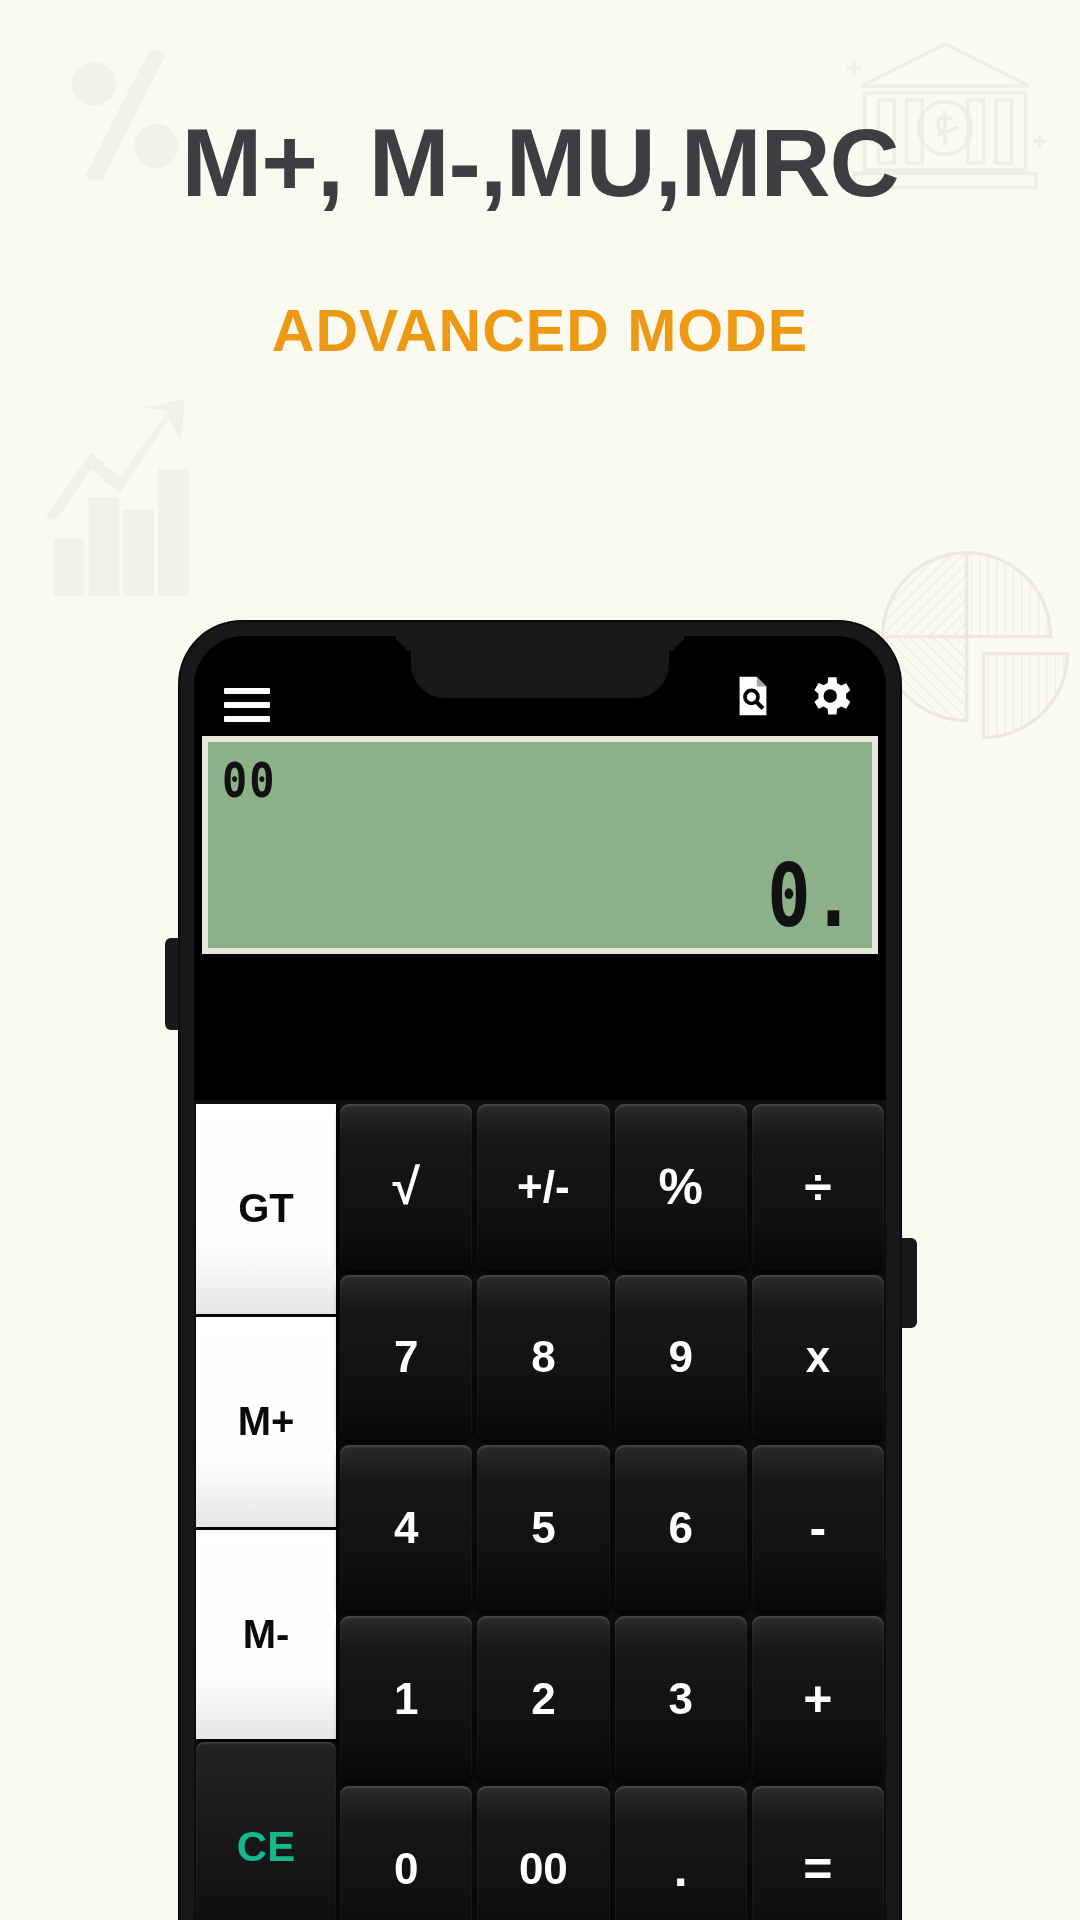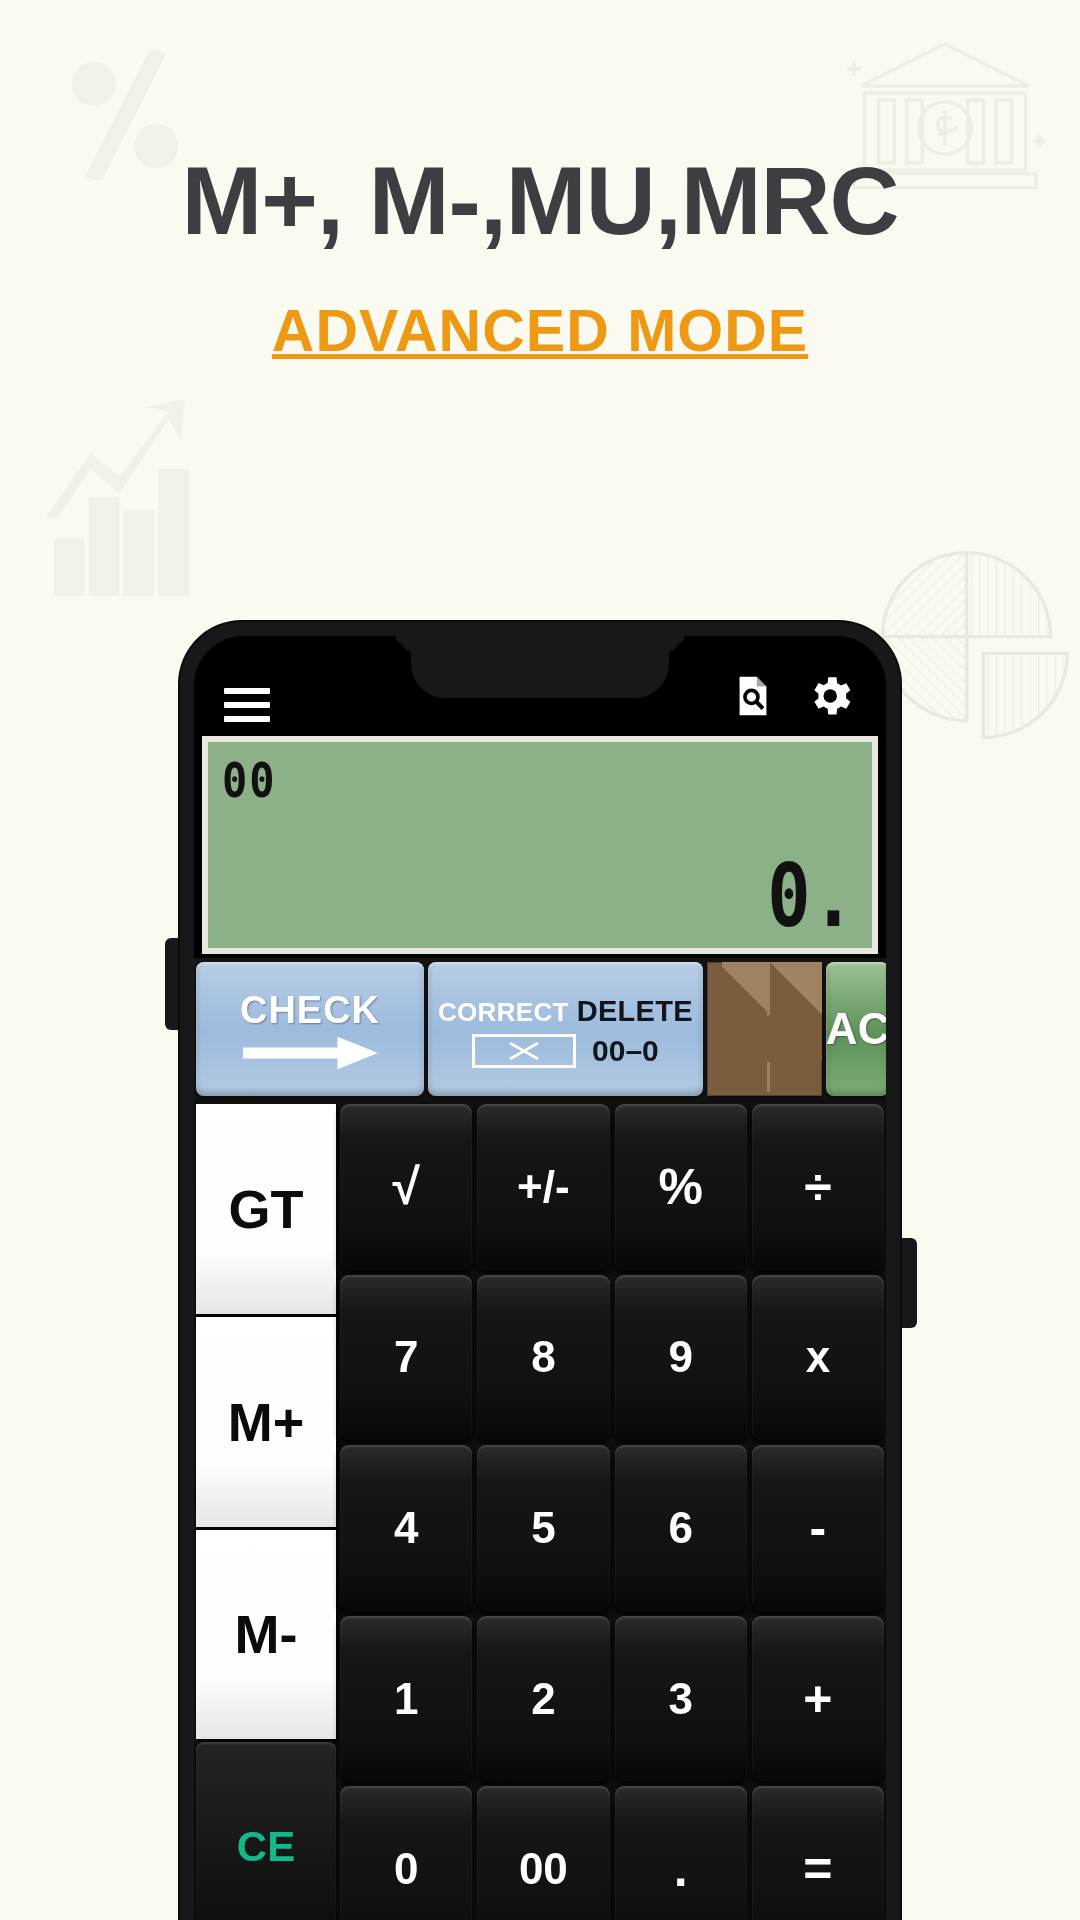--- a/index.html
+++ b/index.html
@@ -18,28 +18,26 @@
   #deco-chart   { left: 25px; top: 395px;  width: 205px; height: 205px; }
   #deco-pie     { right: 0px; top: 540px;  width: 210px; height: 210px; }
 
   
   #headline {
     position: absolute; left: 0; right: 0; top: 112px;
     text-align: center;
     font-size: 97px; font-weight: 700; letter-spacing: -1px;
     color: #3e3e42; line-height: 1.05;
     white-space: nowrap;
-    margin-top: 38px;
   }
   #subhead {
     position: absolute; left: 0; right: 0; top: 297px;
     text-align: center;
     font-size: 59px; font-weight: 700; letter-spacing: 1px;
     color: #ee9913;
-    text-decoration: underline;
   }
 
   
   #phone {
     position: absolute; left: 180px; top: 622px;
     width: 720px; height: 1330px;
     background: #18181a;
     border-radius: 62px 62px 0 0;
     box-shadow: 0 0 0 2px #0b0b0c;
   }
@@ -136,21 +134,21 @@
   
   #keypad {
     position: absolute; left: 0; right: 0; top: 464px; bottom: 0;
     background: #101010;
     display: flex; gap: 4px; padding: 4px 2px 0 2px;
   }
   #fnkeys-left { flex: 0 0 140px; display: flex; flex-direction: column; gap: 3px; }
   .wkey {
     flex: 1 1 0; background: linear-gradient(180deg,#ffffff 0%,#fdfdfd 70%,#e6e6e6 100%);
     display: flex; align-items: center; justify-content: center;
-    font-size: 54px; font-weight: 700; color: #0b0b0b;
+    font-size: 40px; font-weight: 700; color: #0b0b0b;
     box-shadow: 3px 4px 6px rgba(0,0,0,.85);
   }
   #key-ce {
     flex: 1 1 0; background: linear-gradient(180deg,#242424 0%,#151515 60%,#0c0c0c 100%);
     display: flex; align-items: center; justify-content: center;
     font-size: 42px; font-weight: 700; color: #13b98a;
     border-radius: 8px; box-shadow: inset 0 2px 2px rgba(255,255,255,.12), 0 3px 5px rgba(0,0,0,.9);
   }
   #numgrid {
     flex: 1 1 auto; display: grid;
@@ -254,50 +252,20 @@
         </div>
       </div>
 
       <div id="lcd-frame">
         <div id="lcd">
           <div id="lcd-memo">00</div>
           <div id="lcd-main">0.</div>
         </div>
       </div>
 
-      <div id="fnrow">
-
-        <div class="fnkey fn-blue" id="key-check">
-          <span id="check-label">CHECK</span>
-          <svg id="check-arrow" viewBox="0 0 100 24">
-            <path fill="#fff" d="M0 8 H70 V0 L100 12 L70 24 V16 H0 Z"></path>
-          </svg>
-        </div>
-
-        <div class="fnkey fn-blue" id="key-correct">
-          <div class="cd-top">
-            <span id="cd-correct">CORRECT</span>
-            <span id="cd-delete">DELETE</span>
-          </div>
-          <div class="cd-bot">
-            <span id="cd-xbox">
-              <svg width="40" height="22" viewBox="0 0 40 22">
-                <path d="M6 3 L34 19 M34 3 L6 19" stroke="#fff" stroke-width="2.6" fill="none"></path>
-              </svg>
-            </span>
-            <span id="cd-nums">00–0</span>
-          </div>
-        </div>
-
-        <div class="fnkey" id="key-blank"></div>
-
-        <div class="fnkey" id="key-ac">
-          <span id="ac-label">AC</span>
-        </div>
-      </div>
 
       <div id="keypad">
 
         <div id="fnkeys-left">
           <div class="wkey">
               <span>GT</span>
             </div>
           <div class="wkey">
               <span>M+</span>
             </div>

